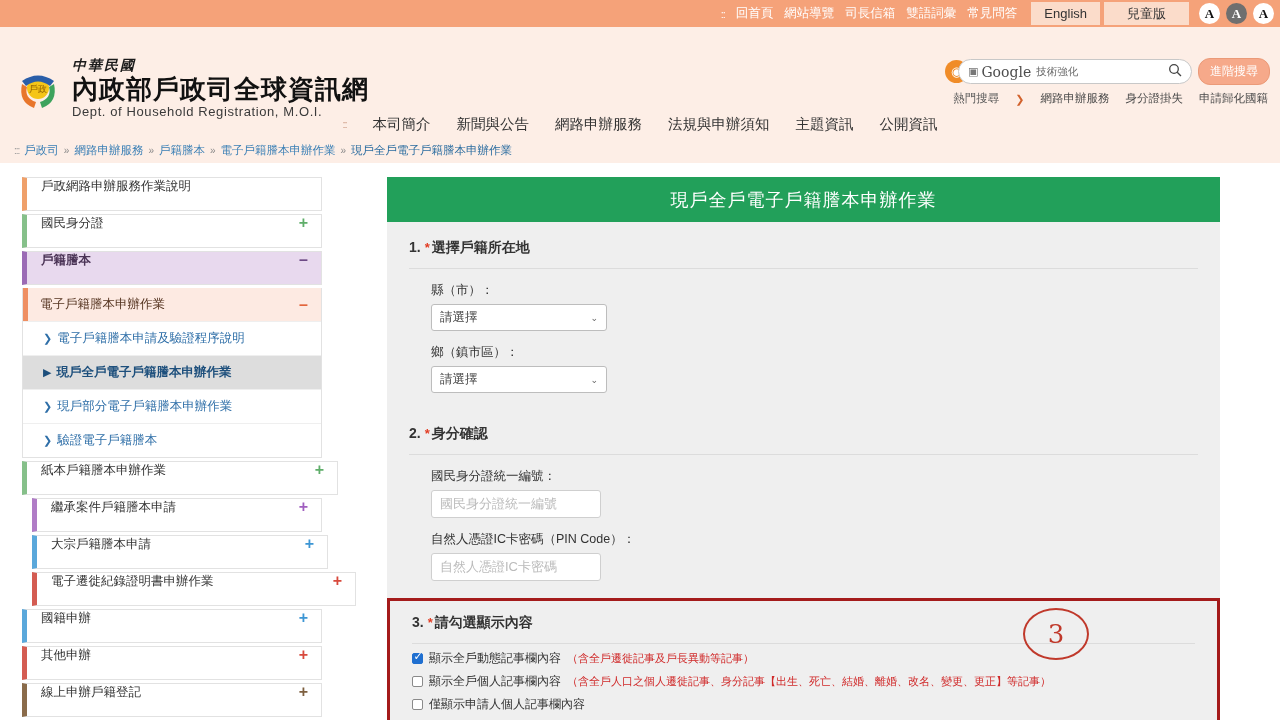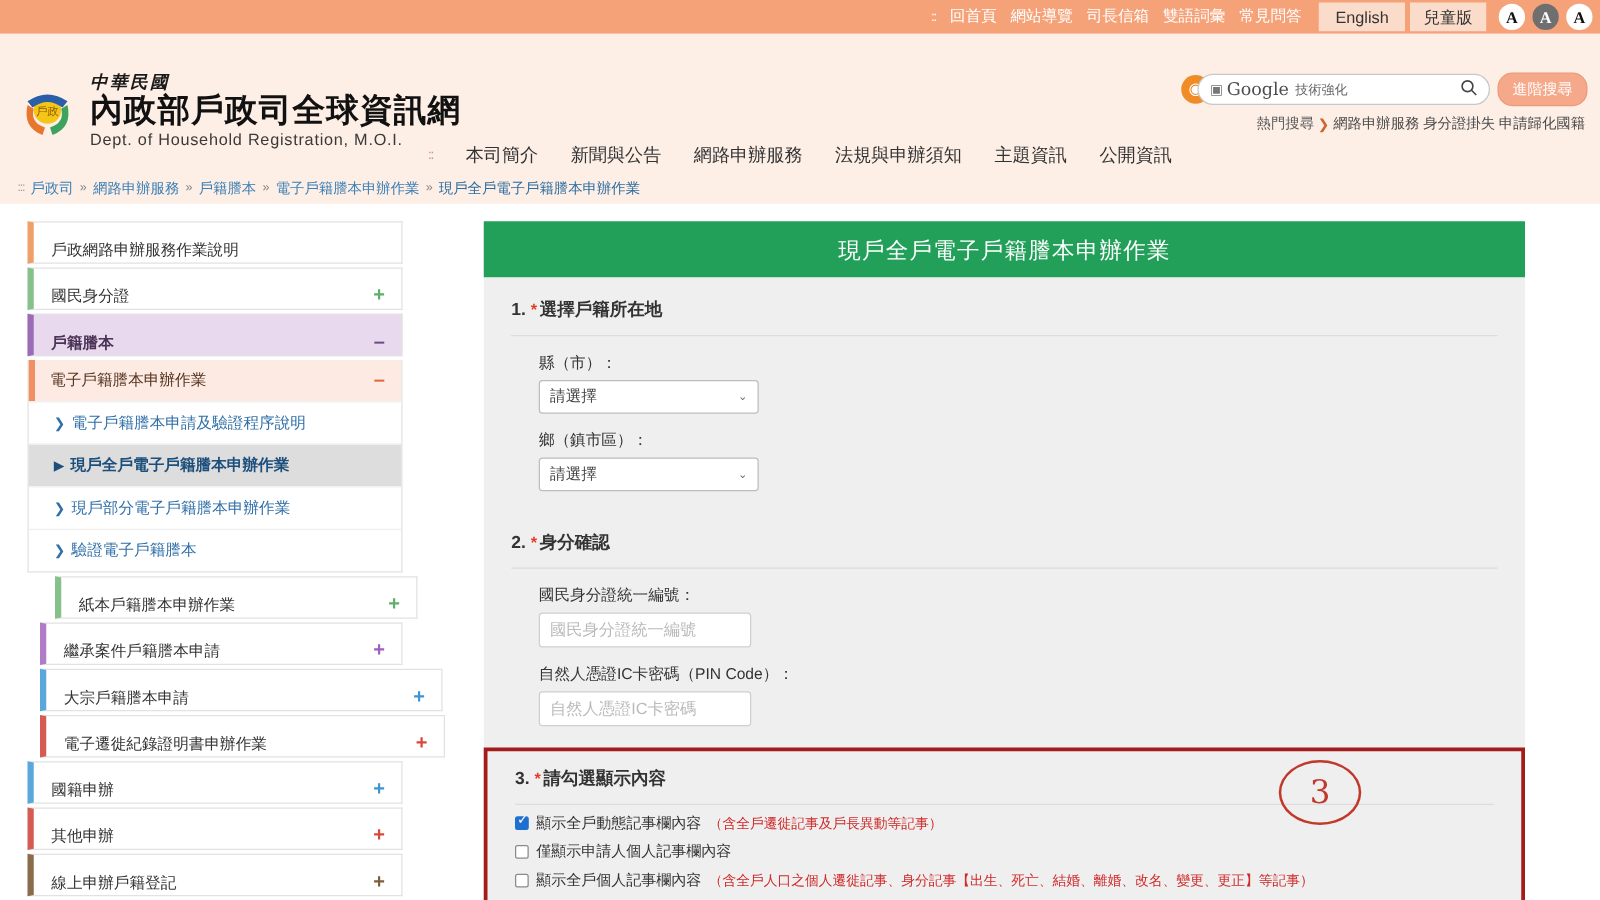--- a/index.html
+++ b/index.html
@@ -19,21 +19,21 @@
     padding-right: 6px; gap: 0;
   }
   .topbar-links { display: flex; align-items: center; gap: 11px; margin-right: 10px; }
   .tb-dots { color: #fff; font-size: 11px; letter-spacing: -1px; }
   .tb-link { color: #ffffff; font-size: 12.5px; text-decoration: none; white-space: nowrap; }
   .tb-btn {
     background: #fbdcca; color: #333; font-size: 13px;
     padding: 4px 13px; margin-left: 4px; text-decoration: none;
     display: inline-block; line-height: 1.2;
   }
-  .tb-btn.kid { padding: 4px 11px; }
+  .tb-btn.kid { padding: 4px 23px; }
   .fontsizes { display: flex; align-items: center; gap: 6px; margin-left: 10px; }
   .fs-btn {
     width: 21px; height: 21px; border-radius: 50%;
     background: #fff; color: #111; font-size: 13px; font-weight: bold;
     display: flex; align-items: center; justify-content: center;
     font-family: "Liberation Serif", serif; cursor: pointer;
   }
   .fs-btn.active { background: #6f6f6f; color: #fff; }
 
   
@@ -65,21 +65,21 @@
     border-radius: 13px; display: flex; align-items: center; padding: 0 9px;
   }
   .searchbox .gmark { font-size: 11px; color: #777; margin-right: 3px; }
   .searchbox .gword { font-size: 14px; color: #4d4d4d; font-family: "DejaVu Serif", serif; }
   .searchbox .ghint { font-size: 10.5px; color: #666; margin-left: 5px; }
   .searchbox .mag { margin-left: auto; font-size: 14px; color: #444; }
   .adv-btn {
     background: #f6a98a; color: #fff; font-size: 12px; border-radius: 12px;
     padding: 4px 11px; white-space: nowrap; border: 1px solid #eb9a78; cursor: pointer;
   }
-  .hotrow { position: absolute; right: 12px; top: 64px; display: flex; align-items: flex-end; gap: 3px; }
+  .hotrow { position: absolute; right: 12px; top: 64px; display: flex; align-items: flex-end; gap: 16px; }
   .hot-label { font-size: 11.5px; color: #5a5a5a; }
   .hot-arrow { font-size: 11px; color: #d2622c; font-weight: bold; }
   .hot-link { font-size: 11.5px; color: #4a4a4a; text-decoration: none; }
 
   
   .mainnav {
     height: 26px; display: flex; align-items: center;
     justify-content: center; gap: 26px; background: #fdeee6;
   }
   .nav-dots { color: #c8937c; font-size: 11px; letter-spacing: -1px; }
@@ -92,22 +92,22 @@
   .cb.current { color: #2c6da0; }
   .cb-sep { font-size: 10px; color: #888; }
 
   
   .content { display: flex; background: #fff; padding: 14px 0 0 0; height: 560px; }
 
   
   .sidebar { width: 300px; margin-left: 22px; flex: none; }
   .side-item {
     background: #fff; border: 1px solid #e2e2e2; border-left-width: 5px;
-    height: 34px; display: flex; align-items: center; justify-content: space-between;
-    padding: 12px 13px 0 14px; margin-bottom: 3px; cursor: pointer;
+    height: 34px; display: flex; justify-content: space-between;
+    padding: 0 13px 0 14px; margin-bottom: 3px; cursor: pointer;
   }
   .side-item .txt { font-size: 12.5px; color: #333; }
   .side-item .sign { font-size: 16px; font-weight: bold; line-height: 1; }
   .side-item.active-group { background: #e8d9ee; border-left-color: #9b6bb5; }
   .side-item.active-group .txt { color: #4a3355; font-weight: bold; }
 
   .sub-wrap { border: 1px solid #e2e2e2; border-top: none; margin-bottom: 3px; background: #fff; }
   .sub-head {
     background: #fdeae2; border-left: 5px solid #ef8f62;
     height: 33px; display: flex; align-items: center; justify-content: space-between;
@@ -307,29 +307,29 @@
         <div class="leaf">
           <span class="arrow">❯</span>
           <span class="txt">現戶部分電子戶籍謄本申辦作業</span>
         </div>
         <div class="leaf">
           <span class="arrow">❯</span>
           <span class="txt">驗證電子戶籍謄本</span>
         </div>
       </div>
 
-      <div class="side-item" style="border-left-color:#86c08a;margin-left:22px;width:290px">
+      <div class="side-item" style="border-left-color:#86c08a;margin-left:0;width:316px">
         <span class="txt">紙本戶籍謄本申辦作業</span>
         <span class="sign" style="color:#5fae6a">+</span>
       </div>
       <div class="side-item" style="border-left-color:#b07cc6;margin-left:10px;width:290px">
         <span class="txt">繼承案件戶籍謄本申請</span>
         <span class="sign" style="color:#a05fbf">+</span>
       </div>
-      <div class="side-item" style="border-left-color:#5aa8db;margin-left:10px;width:322px">
+      <div class="side-item" style="border-left-color:#5aa8db;margin-left:10px;width:296px">
         <span class="txt">大宗戶籍謄本申請</span>
         <span class="sign" style="color:#3d96d4">+</span>
       </div>
       <div class="side-item" style="border-left-color:#d45c52;margin-left:10px;width:324px">
         <span class="txt">電子遷徙紀錄證明書申辦作業</span>
         <span class="sign" style="color:#d8493c">+</span>
       </div>
       <div class="side-item" style="border-left-color:#5aa8db">
         <span class="txt">國籍申辦</span>
         <span class="sign" style="color:#3d96d4">+</span>
@@ -393,29 +393,29 @@
           </div>
 
           <div class="checks">
             <div class="chk-row">
               <div class="chk on"></div>
               <span class="chk-label">顯示全戶動態記事欄內容</span>
               <span class="chk-note">（含全戶遷徙記事及戶長異動等記事）</span>
             </div>
             <div class="chk-row">
               <div class="chk"></div>
+              <span class="chk-label">顯示全戶個人記事欄內容</span>
+              <span class="chk-note">（含全戶人口之個人遷徙記事、身分記事【出生、死亡、結婚、離婚、改名、變更、更正】等記事）</span>
+            </div>
+            <div class="chk-row">
+              <div class="chk"></div>
               <span class="chk-label">僅顯示申請人個人記事欄內容</span>
               <span class="chk-note"></span>
             </div>
             <div class="chk-row">
-              <div class="chk"></div>
-              <span class="chk-label">顯示全戶個人記事欄內容</span>
-              <span class="chk-note">（含全戶人口之個人遷徙記事、身分記事【出生、死亡、結婚、離婚、改名、變更、更正】等記事）</span>
-            </div>
-            <div class="chk-row">
 
               <span class="chk-label">僅申請「現住戶人口」</span>
 
             </div>
           </div>
 
           <div class="circle3">3</div>
         </div>
 
       </div>

